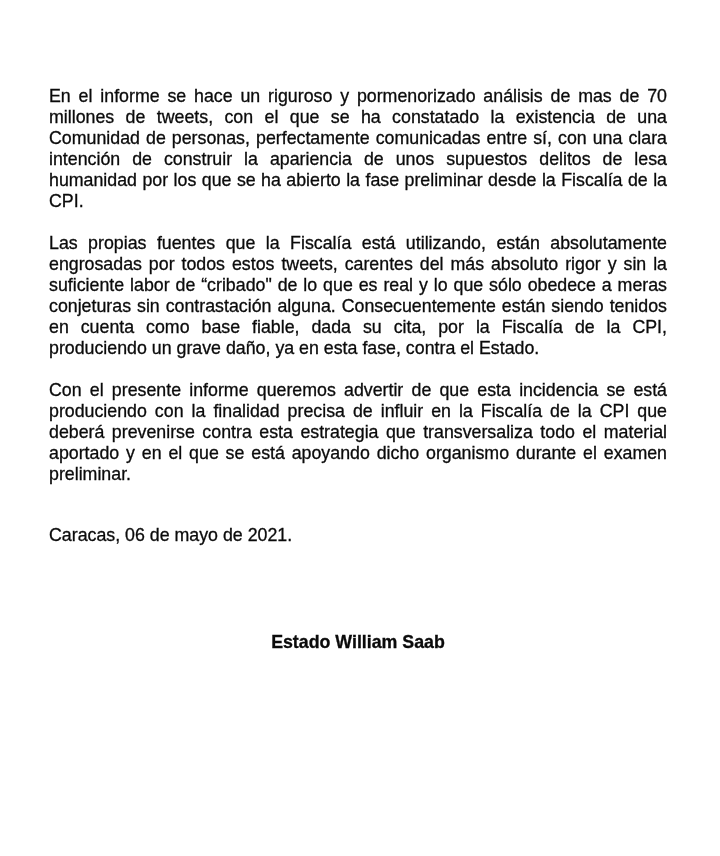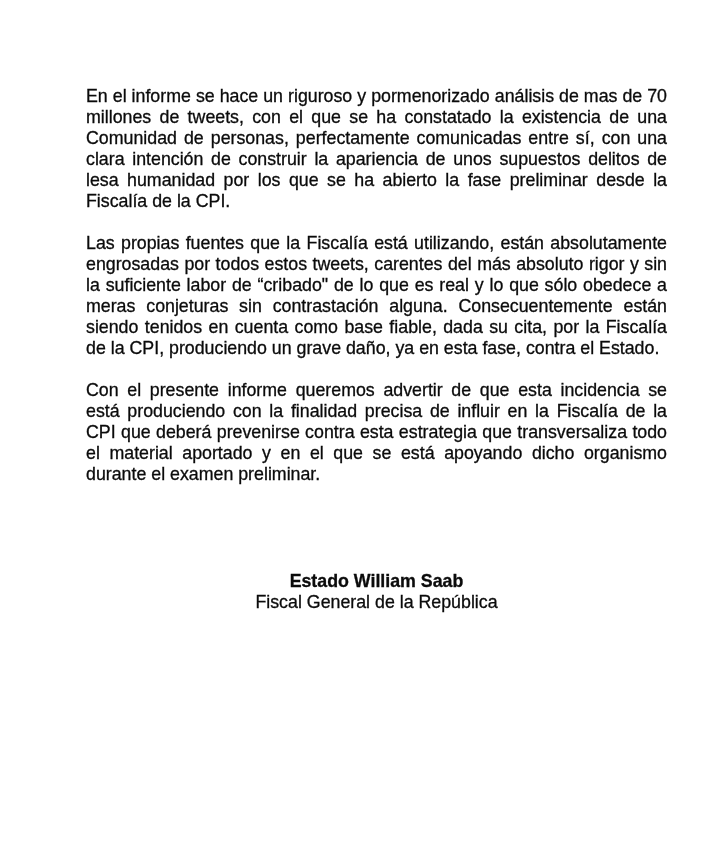--- a/index.html
+++ b/index.html
@@ -9,21 +9,21 @@
   }
   body {
     width: 720px;
     height: 856px;
     overflow: hidden;
   }
   .page {
     box-sizing: border-box;
     width: 720px;
     height: 856px;
-    padding: 86px 53px 0 86px;
+    padding: 86px 53px 0 49px;
     background: #ffffff;
     font-family: "Liberation Sans", "DejaVu Sans", sans-serif;
     font-size: 17.8px;
     line-height: 21px;
     color: #0b0b0b;
     -webkit-text-stroke: 0.3px;
   }
   .para {
     margin: 0 0 21px 0;
     text-align: justify;
@@ -43,17 +43,17 @@
     font-weight: normal;
   }
 </style>
 </head>
 <body>
 
 <div class="page">
   <p class="para">En el informe se hace un riguroso y pormenorizado análisis de mas de 70 millones de tweets, con el que se ha constatado la existencia de una Comunidad de personas, perfectamente comunicadas entre sí, con una clara intención de construir la apariencia de unos supuestos delitos de lesa humanidad por los que se ha abierto la fase preliminar desde la Fiscalía de la CPI.</p>
   <p class="para">Las propias fuentes que la Fiscalía está utilizando, están absolutamente engrosadas por todos estos tweets, carentes del más absoluto rigor y sin la suficiente labor de “cribado" de lo que es real y lo que sólo obedece a meras conjeturas sin contrastación alguna. Consecuentemente están siendo tenidos en cuenta como base fiable, dada su cita, por la Fiscalía de la CPI, produciendo un grave daño, ya en esta fase, contra el Estado.</p>
   <p class="para">Con el presente informe queremos advertir de que esta incidencia se está produciendo con la finalidad precisa de influir en la Fiscalía de la CPI que deberá prevenirse contra esta estrategia que transversaliza todo el material aportado y en el que se está apoyando dicho organismo durante el examen preliminar.</p>
+  <p class="dateline">Caracas, 06 de mayo de 2021.</p>
   <div class="signature">
     <div class="sig-name">Estado William Saab</div>
-    <div class="sig-title">Fiscal General de la República</div>
   </div>
 </div>
 
 </body></html>

